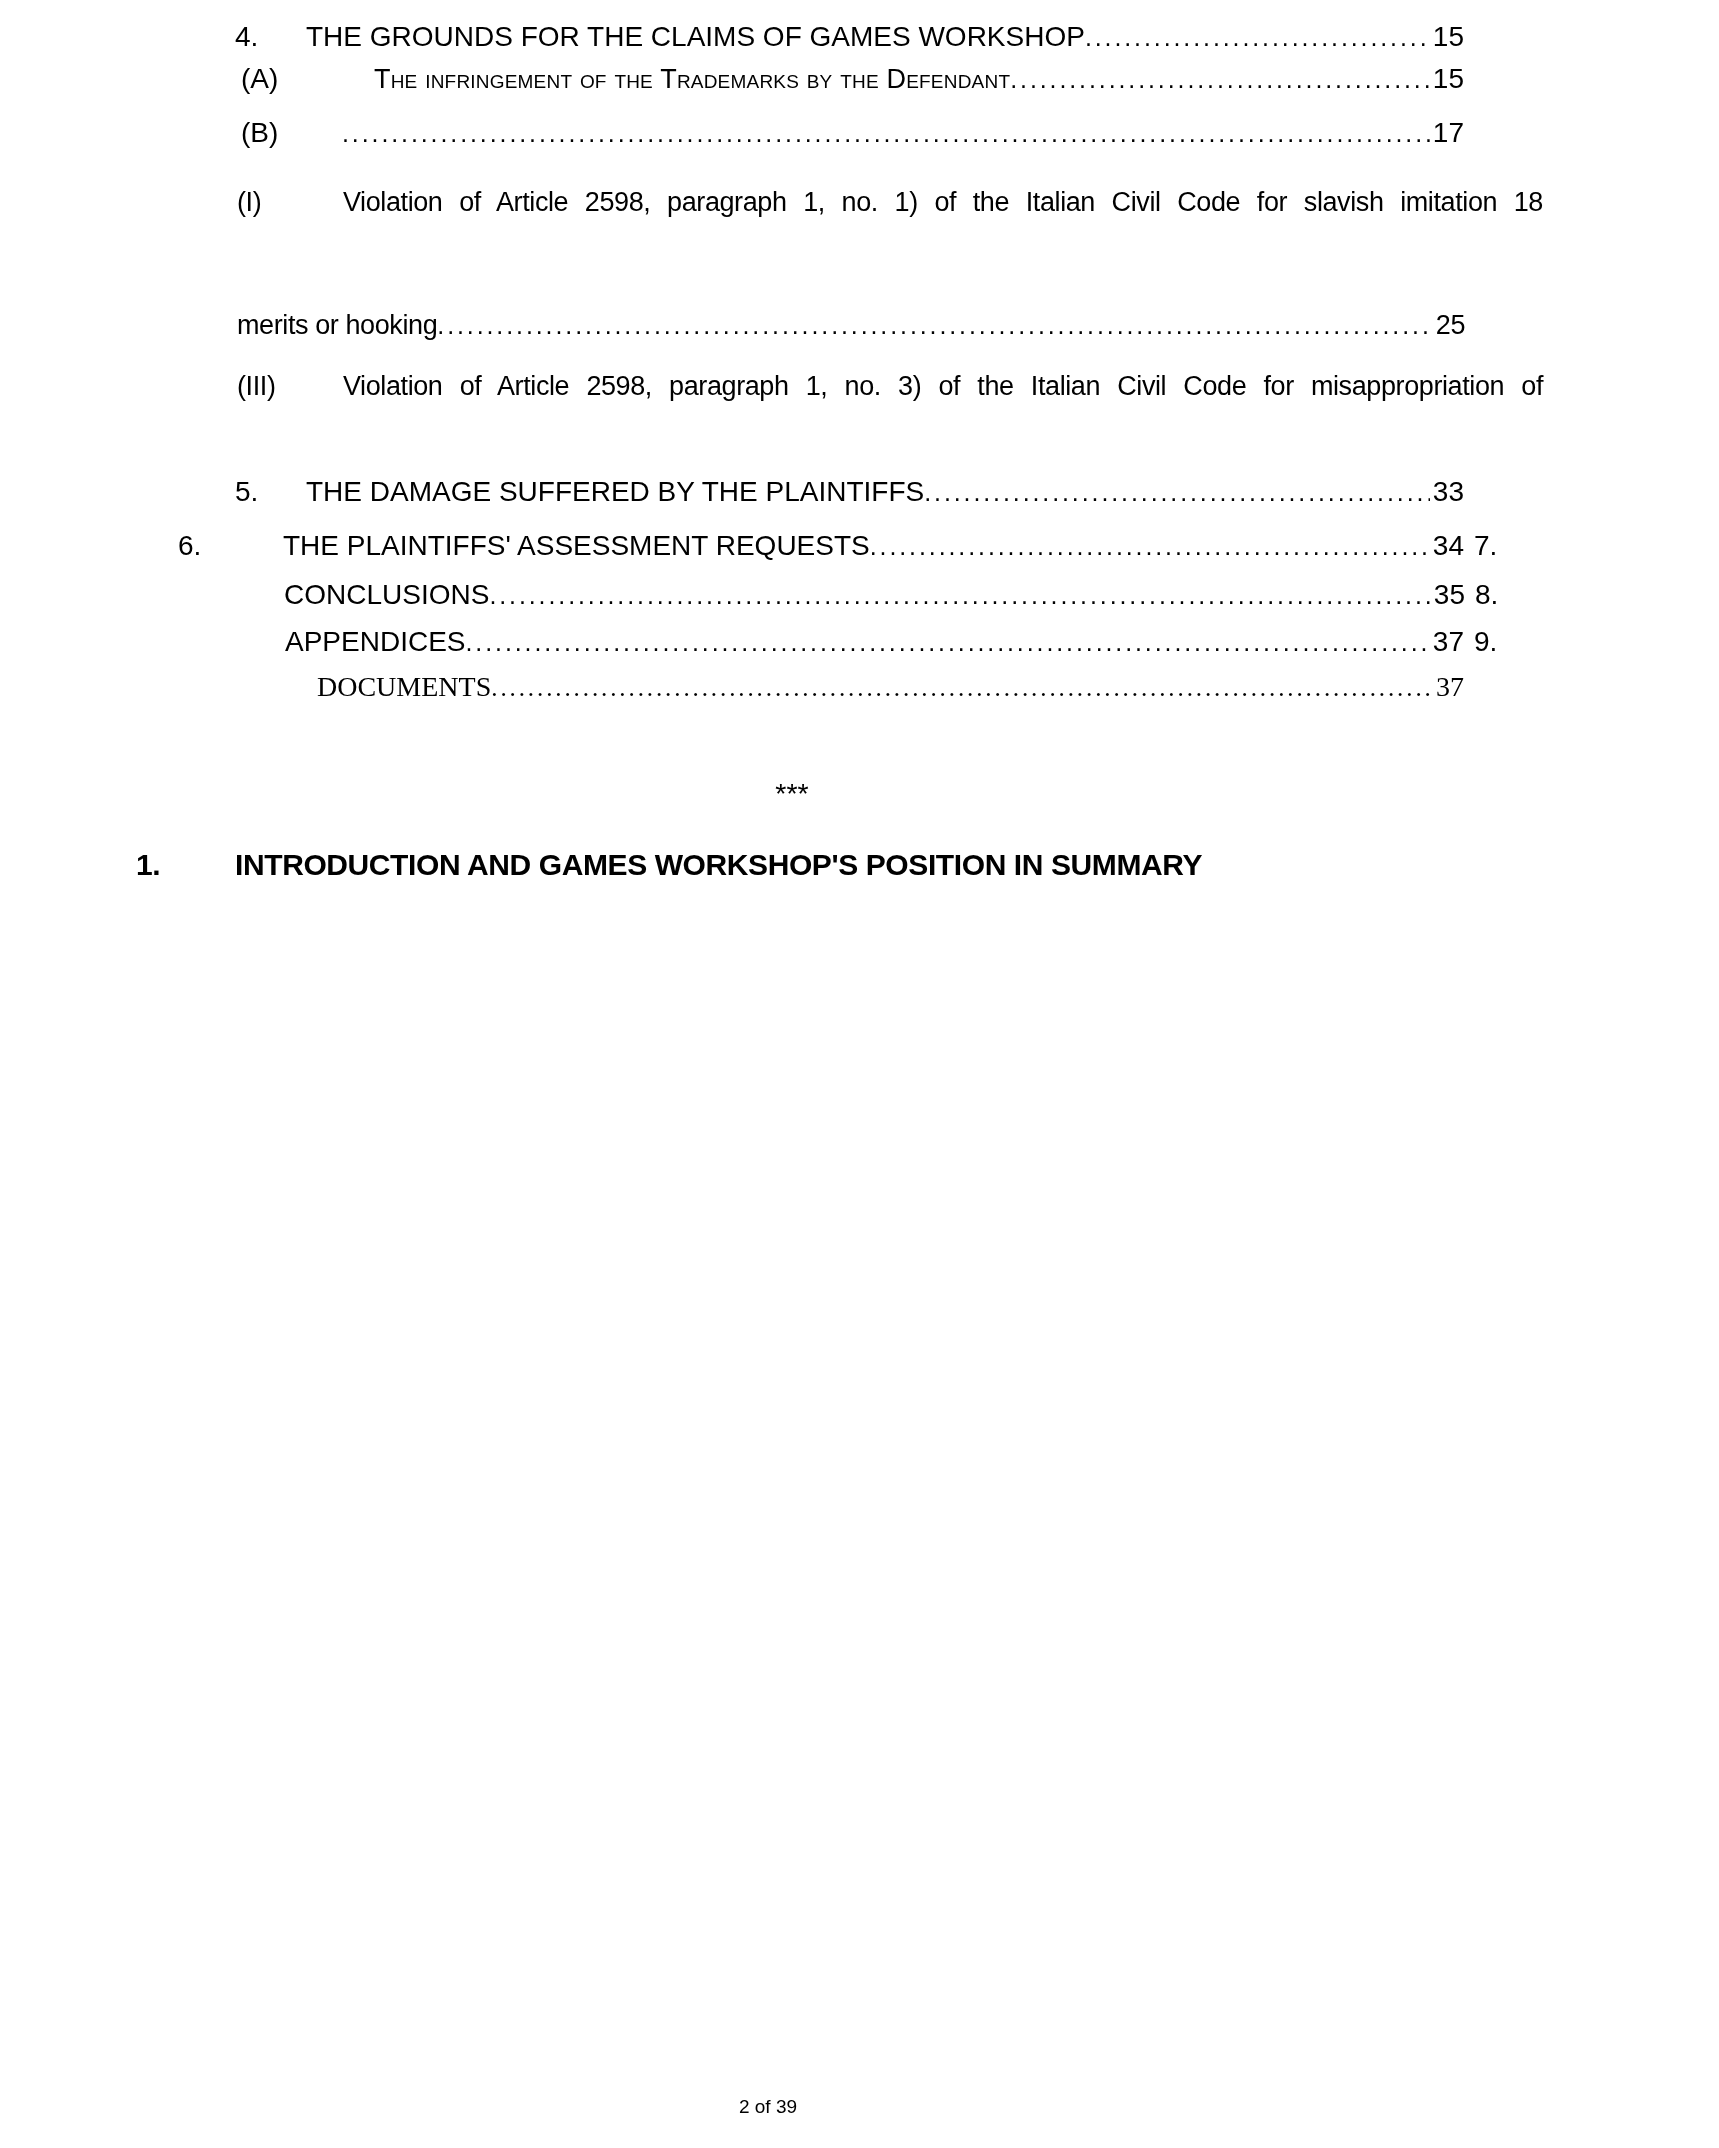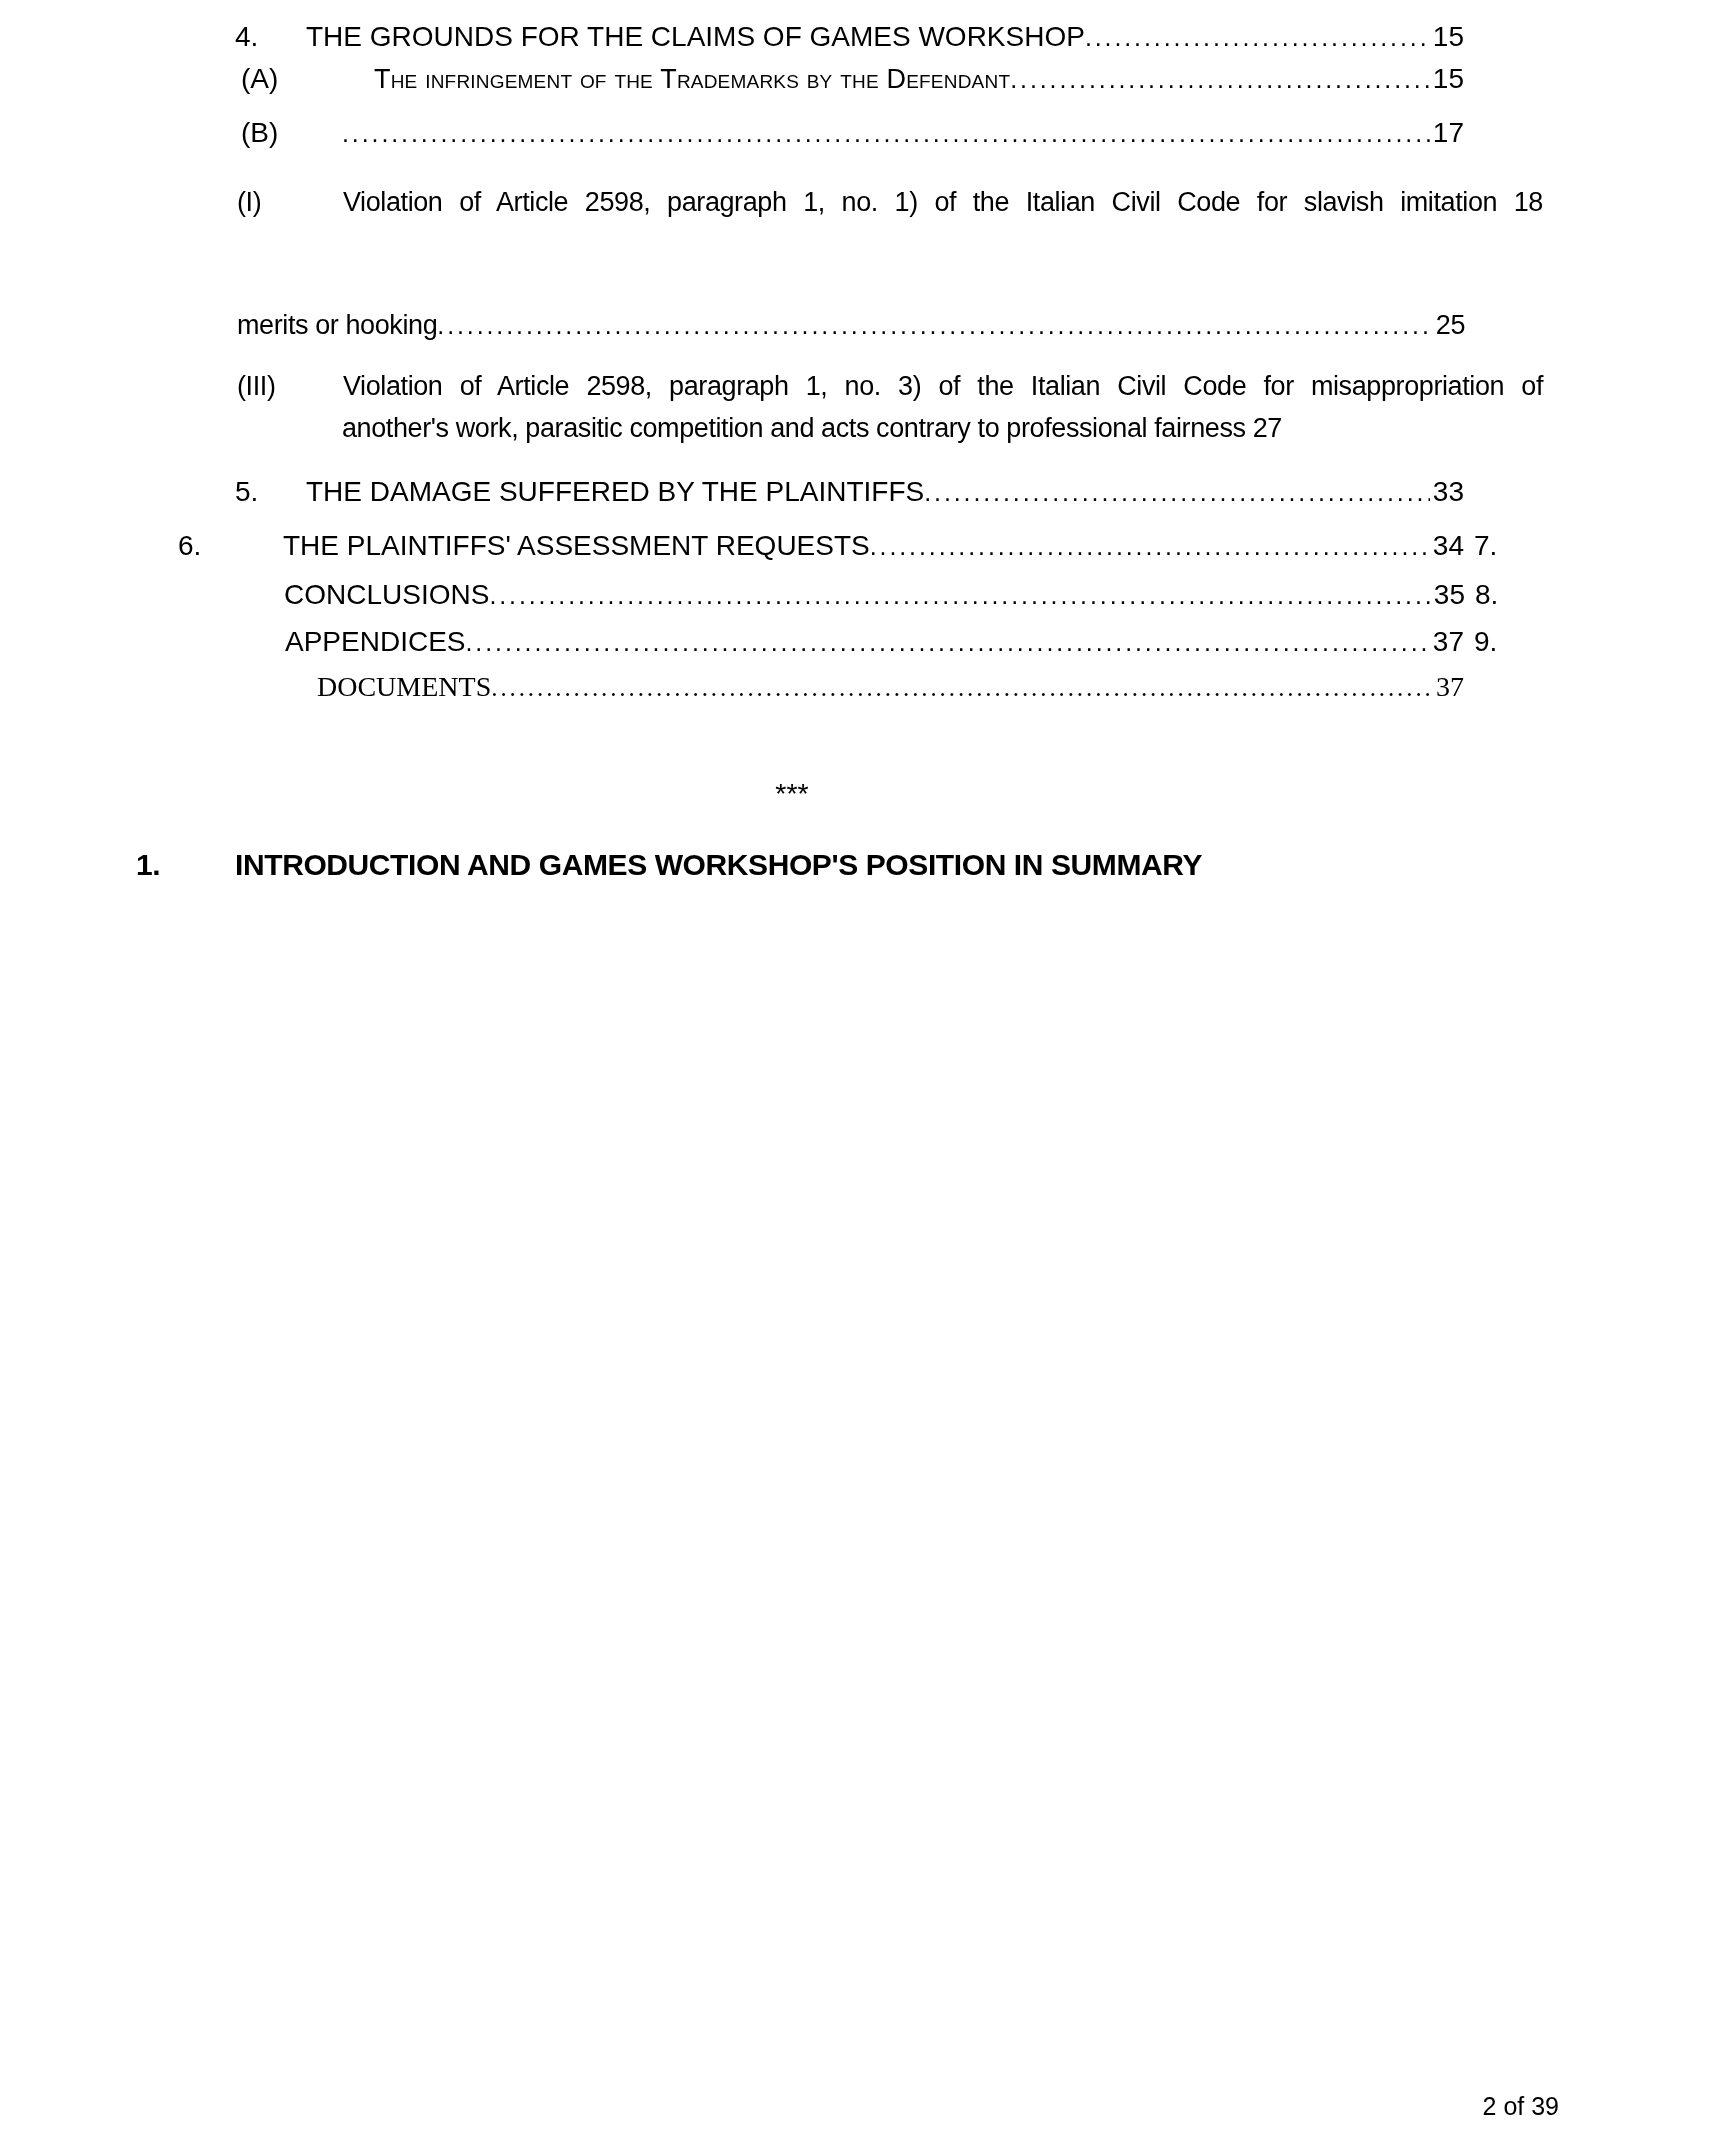--- a/index.html
+++ b/index.html
@@ -74,24 +74,23 @@
     font-size: 30px;
     letter-spacing: -0.4px;
     line-height: 37px;
     white-space: nowrap;
   }
   .footer {
     position: absolute;
     top: 2088px;
     left: 0;
     width: 1536px;
-    text-align: right;
-    font-size: 25px;
+    text-align: center;
+    font-size: 19px;
     line-height: 37px;
-    margin-left: 23px;
   }
 </style>
 </head>
 <body>
 
 <div class="page">
 
   <div class="row caps" style="top:17.6px; left:235px; width:1229px;">
     <span class="num nw85">4.</span>
     <span class="label">THE GROUNDS FOR THE CLAIMS OF GAMES WORKSHOP </span>
@@ -122,23 +121,20 @@
     <span class="label">merits or hooking </span>
     <span class="leader">............................................................................................................................................................................................................................................................................................................</span>
     <span class="pagenum">25</span>
   </div>
 
   <div class="row bodytx" style="top:368px; left:237px; width:1306px;">
     <span class="num nw126">(III)</span>
     <span class="jtext">Violation of Article 2598, paragraph 1, no. 3) of the Italian Civil Code for misappropriation of</span>
   </div>
 
-  <div class="row bodytx" style="top:410px; left:342px;">
-    <span class="label">another's work, parasitic competition and acts contrary to professional fairness 27</span>
-  </div>
 
   <div class="row caps" style="top:473px; left:235px; width:1229px;">
     <span class="num nw85">5.</span>
     <span class="label">THE DAMAGE SUFFERED BY THE PLAINTIFFS</span>
     <span class="leader">............................................................................................................................................................................................................................................................................................................</span>
     <span class="pagenum">33</span>
   </div>
 
   <div class="row caps" style="top:527px; left:178px; width:1286px;">
     <span class="num nw125">6.</span>

